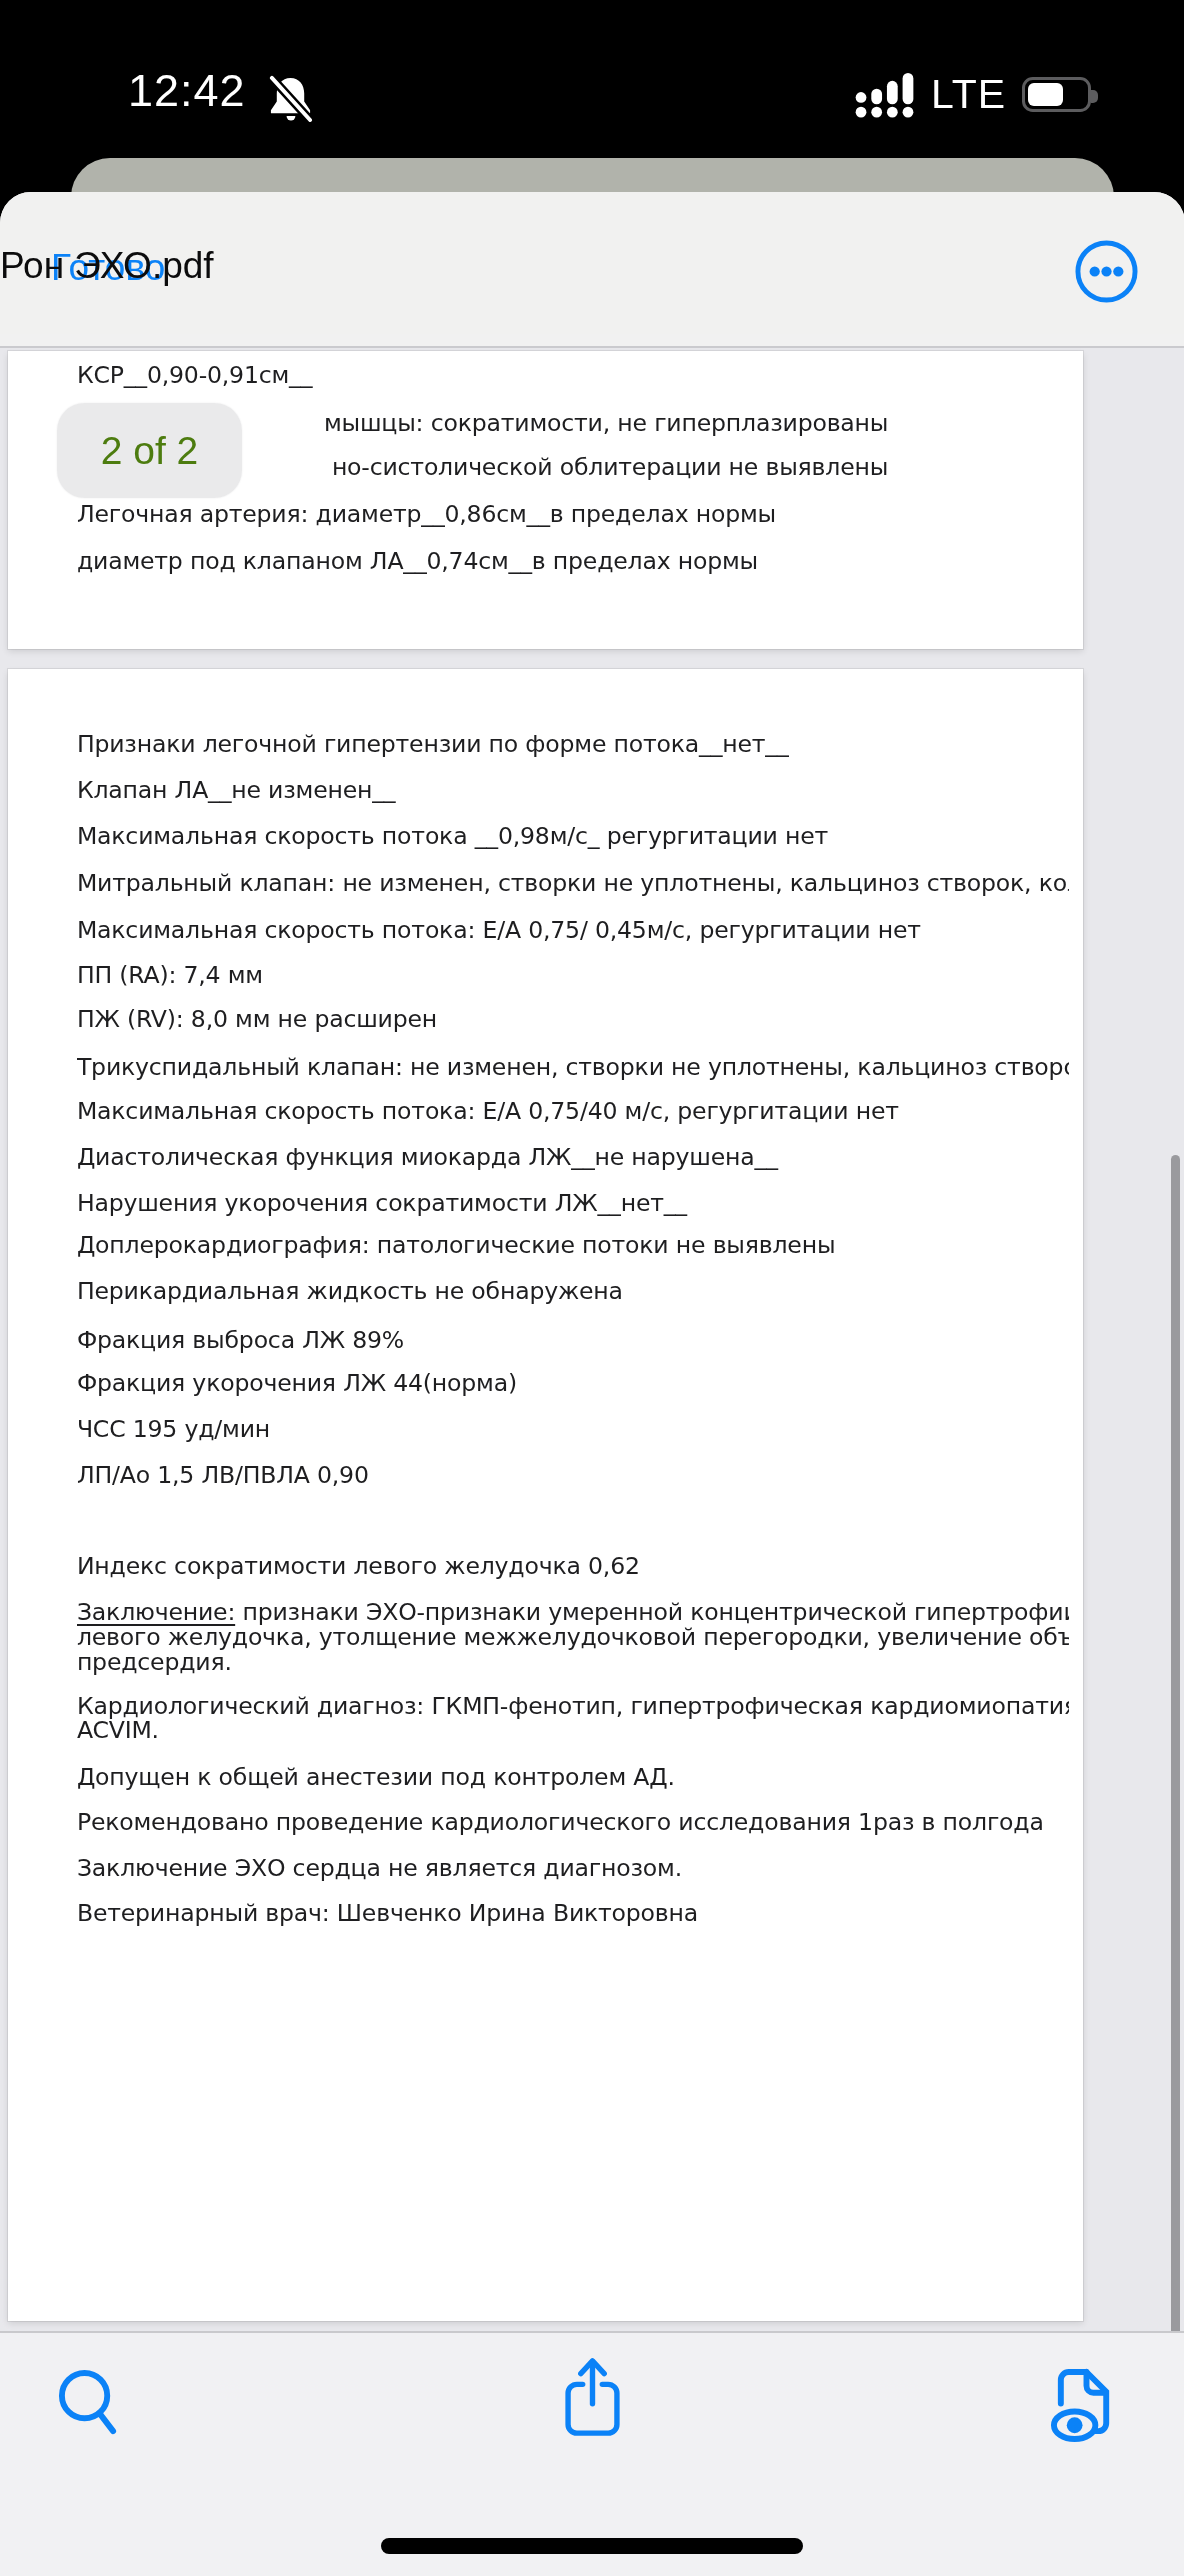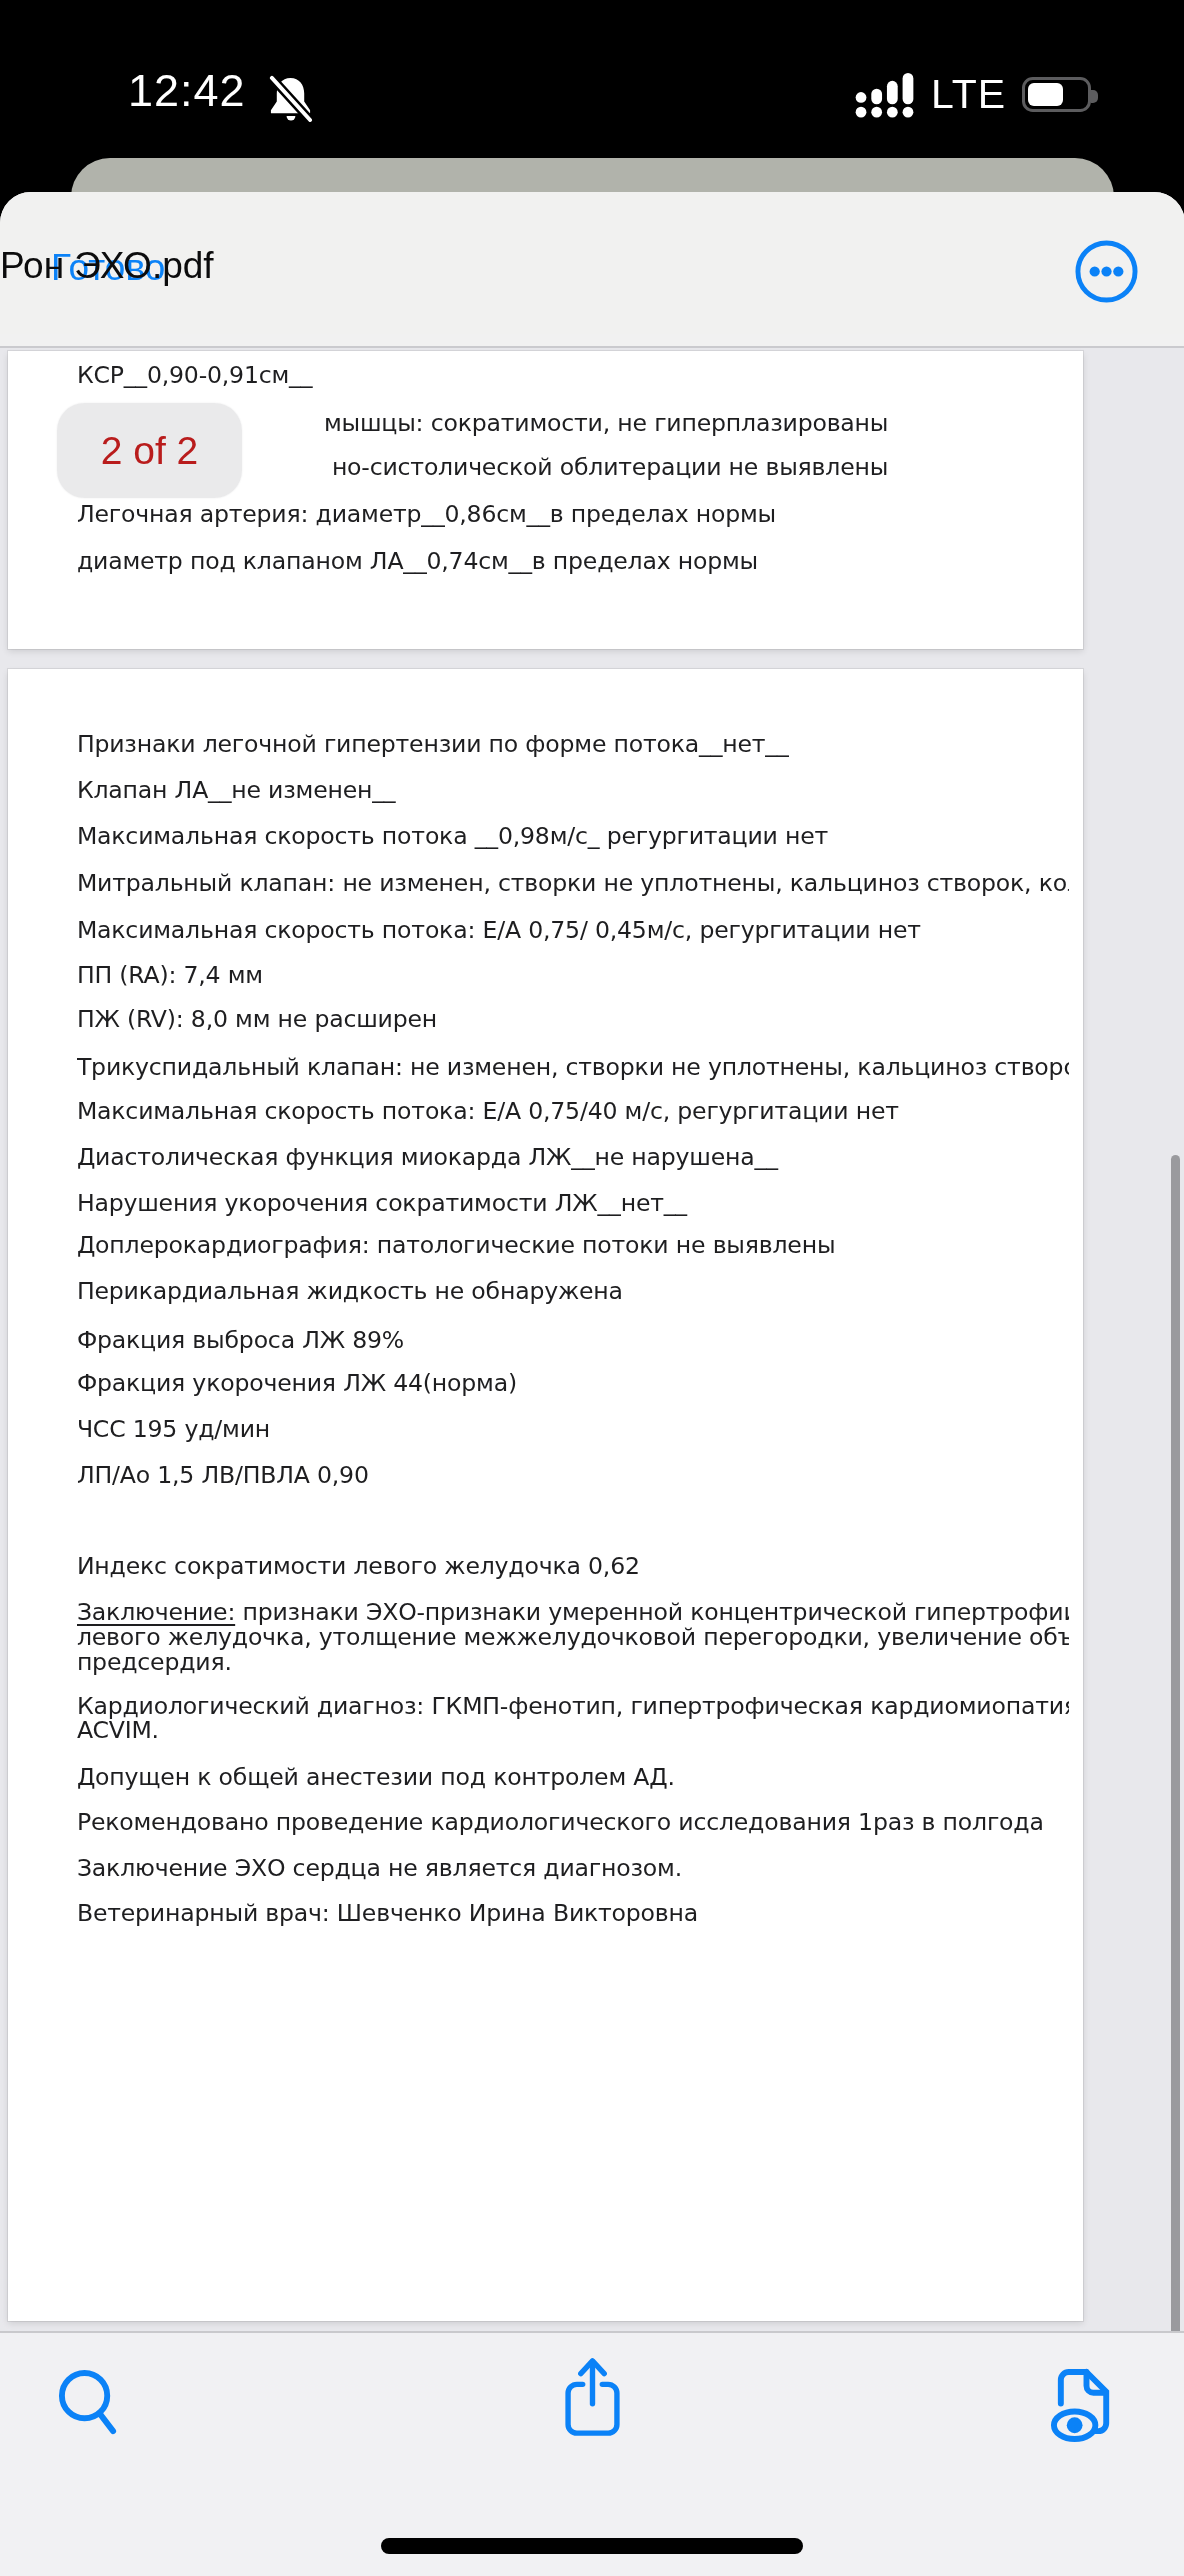--- a/index.html
+++ b/index.html
@@ -33,21 +33,21 @@
   .page{position:absolute;left:7.9px;width:1075px;background:#fff;
         box-shadow:0 0 0 1px rgba(0,0,0,0.07),0 2.9px 6.9px rgba(0,0,0,0.12);}
   .page1{top:2.9px;height:298px;}
   .page2{top:321px;height:1652px;}
   .ln{position:absolute;left:69px;right:13.8px;white-space:nowrap;overflow:hidden;
       font-family:"DejaVu Sans",sans-serif;font-size:23.6px;line-height:29.5px;color:#1e1e20;letter-spacing:-0.2px;}
   .ul{text-decoration:underline;text-underline-offset:3.9px;}
 
   .page-indicator{position:absolute;left:57px;top:55px;width:185px;height:95px;background:rgba(233,233,234,0.96);
       border-radius:27.5px;display:flex;align-items:center;justify-content:center;
-      font-size:39px;color:#b91c1c;box-shadow:0 0 2px rgba(0,0,0,0.08);}
+      font-size:39px;color:#4d7c0f;box-shadow:0 0 2px rgba(0,0,0,0.08);}
 
   .scrollbar{position:absolute;right:4.9px;top:807px;width:8.8px;height:1189px;border-radius:4.9px;background:#9a9a9e;}
 
   
   .toolbar{position:absolute;top:2139px;left:0;width:100%;height:246px;background:#f1f1f3;border-top:2px solid #c9c9cc;box-sizing:border-box;}
   .tool-btn{position:absolute;background:none;border:none;padding:0;cursor:pointer;}
   .home-indicator{position:absolute;left:381px;top:205px;width:422px;height:15.7px;border-radius:8.8px;background:#000;}
 </style>
 </head>
 <body>

